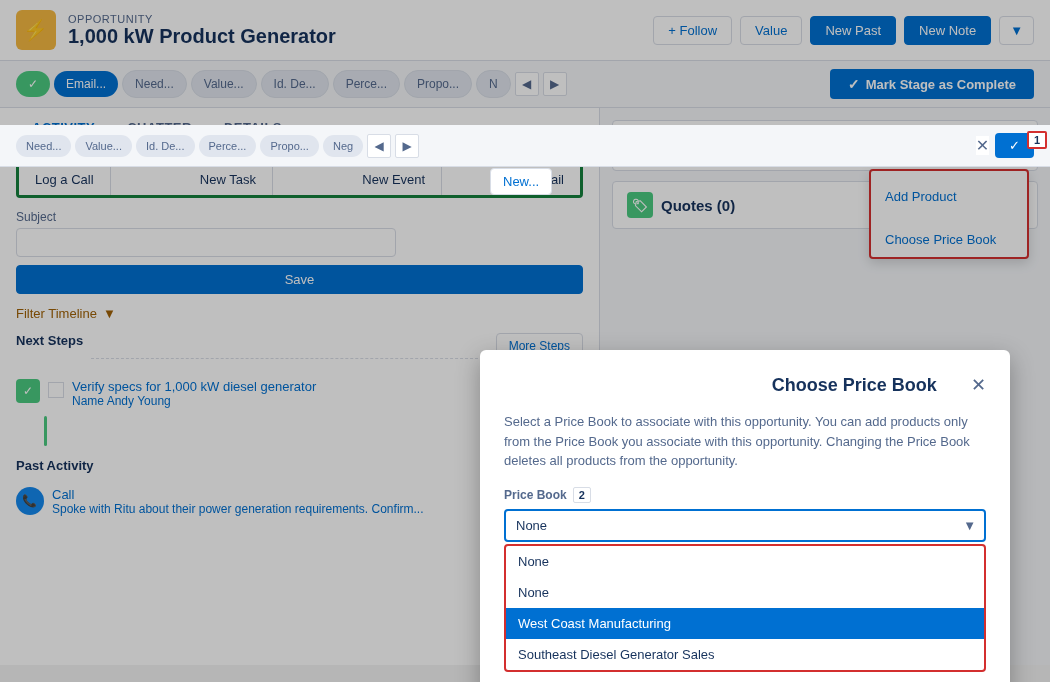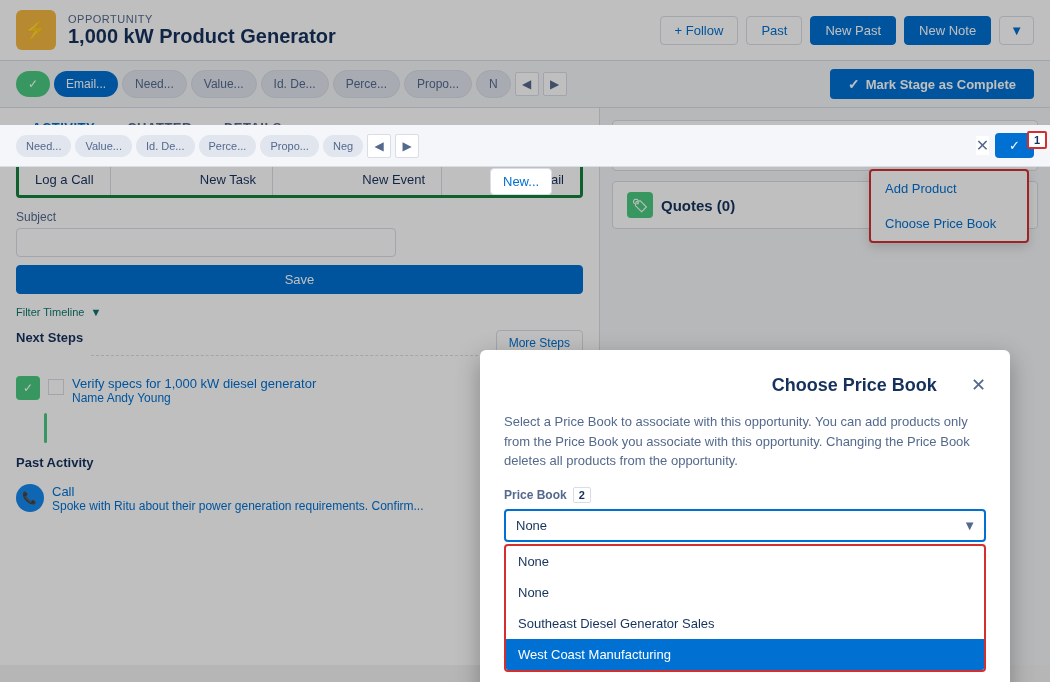--- a/index.html
+++ b/index.html
@@ -41,21 +41,21 @@
 
     .activity-panel { padding: 12px 16px; flex: 1; overflow-y: auto; }
     .activity-actions { display: flex; border: 3px solid #15803d; border-radius: 4px; margin-bottom: 12px; overflow: hidden; justify-content: space-between; }
     .activity-action-btn { padding: 8px 16px; background: #fff; border: none; border-right: 1px solid #d8dde6; color: #16325c; cursor: pointer; font-size: 13px; }
     .activity-action-btn:last-child { border-right: none; }
 
     .form-group { margin-bottom: 12px; }
     .form-label { font-size: 12px; color: #54698d; margin-bottom: 4px; display: block; }
     .form-input { width: 100%; border: 1px solid #d8dde6; border-radius: 4px; padding: 6px 10px; font-size: 13px; color: #16325c; }
 
-    .filter-timeline { display: flex; align-items: center; gap: 6px; color: #0f766e; font-size: 11px; cursor: pointer; margin: 8px 0 12px; }
+    .filter-timeline { display: flex; align-items: center; gap: 6px; color: #a16207; font-size: 13px; cursor: pointer; margin: 8px 0 12px; }
     .next-steps { display: flex; gap: 8px; margin-bottom: 12px; }
     .next-steps-label { font-size: 13px; font-weight: 600; color: #16325c; }
     .dashed-line { flex: 1; border-bottom: 1px dashed #d8dde6; }
     .more-steps-btn { border: 1px solid #d8dde6; background: #fff; padding: 5px 12px; border-radius: 4px; font-size: 12px; color: #0070d2; cursor: pointer; }
 
     .task-item { display: flex; align-items: flex-start; gap: 8px; padding: 8px 0; }
     .task-icon { width: 24px; height: 24px; background: #4bca81; border-radius: 4px; display: flex; align-items: center; justify-content: center; color: #fff; font-size: 12px; flex-shrink: 0; }
     .task-checkbox { width: 16px; height: 16px; border: 1px solid #d8dde6; background: #fff; cursor: pointer; flex-shrink: 0; margin-top: 3px; }
     .task-link { color: #0070d2; text-decoration: none; font-size: 13px; }
     .task-meta { font-size: 12px; color: #54698d; }
@@ -75,21 +75,21 @@
     .right-card { background: #fff; border: 1px solid #d8dde6; border-radius: 4px; margin-bottom: 10px; }
     .right-card-header { display: flex; align-items: center; justify-content: space-between; padding: 10px 14px; }
     .right-card-title { display: flex; align-items: center; gap: 8px; font-size: 15px; font-weight: 600; color: #16325c; }
     .right-card-icon { width: 26px; height: 26px; background: #f4b842; border-radius: 4px; display: flex; align-items: center; justify-content: center; color: #fff; font-size: 13px; }
     .right-card-icon.green { background: #4bca81; }
     .right-card-actions { display: flex; align-items: center; gap: 6px; }
     .dropdown-btn { border: 1px solid #0070d2; background: #fff; color: #0070d2; padding: 5px 10px; border-radius: 4px; cursor: pointer; font-size: 13px; display: flex; align-items: center; gap: 4px; }
 
     
     .dropdown-menu { position: absolute; right: 16px; top: 62px; background: #fff; border: 1px solid #d8dde6; border-radius: 4px; box-shadow: 0 4px 12px rgba(0,0,0,0.15); z-index: 100; min-width: 160px; }
-    .dropdown-menu-item { padding: 10px 14px; color: #0070d2; font-size: 13px; cursor: pointer; }
+    .dropdown-menu-item { padding: 10px 14px; color: #0070d2; font-size: 13px; cursor: pointer; margin-top: 8px; }
     .dropdown-outline { border: 2px solid #d32f2f; border-radius: 4px; }
 
     
     .modal { position: absolute; left: 480px; top: 350px; width: 530px; background: #fff; border-radius: 6px; box-shadow: 0 8px 24px rgba(0,0,0,0.3); z-index: 300; padding: 24px; }
     .modal-header { display: flex; align-items: center; justify-content: space-between; margin-bottom: 16px; }
     .modal-title { font-size: 18px; font-weight: 600; color: #16325c; text-align: center; flex: 1; }
     .modal-close { background: none; border: none; cursor: pointer; font-size: 18px; color: #54698d; }
     .modal-desc { font-size: 13px; color: #54698d; line-height: 1.5; margin-bottom: 16px; }
     .modal-field-label { font-size: 12px; color: #54698d; margin-bottom: 6px; font-weight: 600; display: flex; align-items: center; gap: 6px; }
     .badge-2 { background: #fff; border: 1px solid #d8dde6; border-radius: 2px; padding: 1px 5px; font-size: 11px; color: #16325c; font-weight: 700; }
@@ -118,21 +118,21 @@
       <div class="header-icon">
         <span>⚡</span>
       </div>
       <div class="header-title-block">
         <span class="header-subtitle">OPPORTUNITY</span>
         <span class="header-title">1,000 kW Product Generator</span>
       </div>
     </div>
     <div class="header-actions">
       <button class="btn btn-follow">+ Follow</button>
-      <button class="btn">Past</button>
+      <button class="btn">Value</button>
       <button class="btn btn-primary">New Past</button>
       <button class="btn btn-primary">New Note</button>
       <button class="btn btn-icon-only">▼</button>
     </div>
   </div>
 
   <div class="stage-bar">
     <div class="stage-item">
       <div class="stage-pill completed">✓</div>
     </div>
@@ -304,19 +304,19 @@
         <option>None</option>
         <option>Southeast Diesel Generator Sales</option>
         <option>West Coast Manufacturing</option>
       </select>
       <span class="select-arrow">▼</span>
     </div>
 
     <div class="dropdown-options option-selected-outline" style="margin-top:2px;">
       <div class="option-item">None</div>
       <div class="option-item">None</div>
+      <div class="option-item highlighted">West Coast Manufacturing</div>
       <div class="option-item">Southeast Diesel Generator Sales</div>
-      <div class="option-item highlighted">West Coast Manufacturing</div>
     </div>
 
   </div>
 
 </div>
 
 </body></html>

